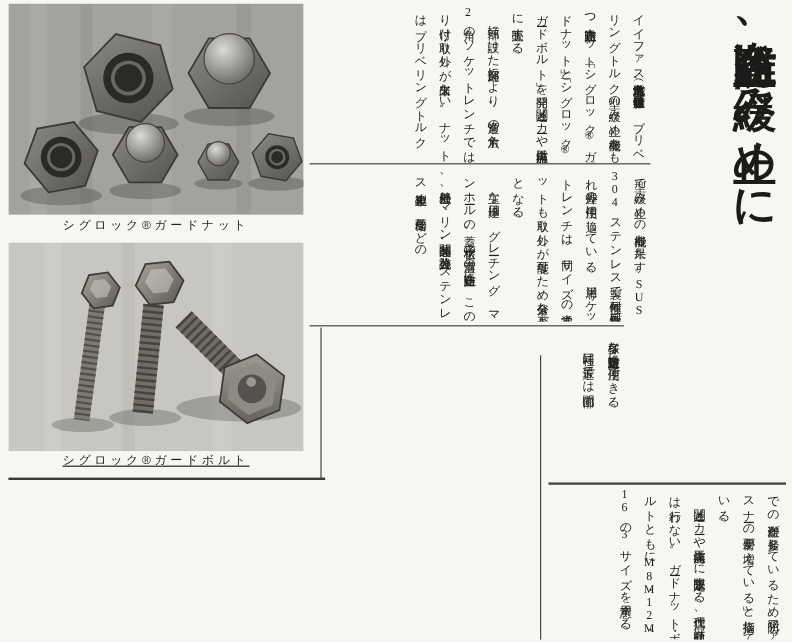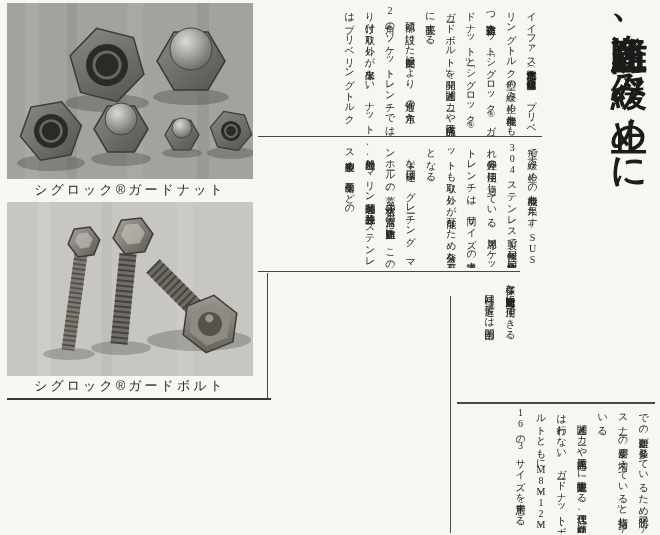--- a/index.html
+++ b/index.html
@@ -33,24 +33,24 @@
   #headline{
     left:602px;top:6px;height:342px;width:52px;
     font-size:36px;font-weight:700;letter-spacing:1px;line-height:50px;
   }
   #subtitle{left:544px;top:34px;height:352px;width:42px;line-height:42px;}
   figure{margin:0;}
   #nut-photo{left:7px;top:3px;width:246px;height:176px;}
   #bolt-photo{left:7px;top:202px;width:246px;height:174px;}
   .caption{
     font-family:"Liberation Sans","DejaVu Sans",sans-serif;
-    font-size:13px;letter-spacing:3px;text-align:center;color:#262523;
+    font-size:10px;letter-spacing:3px;text-align:center;color:#262523;
   }
   #nut-caption{left:7px;top:181px;width:246px;height:18px;}
-  #bolt-caption{left:7px;top:377px;width:246px;height:18px;}
+  #bolt-caption{left:7px;top:377px;width:246px;height:18px;text-decoration:underline;}
   svg{display:block;}
 </style>
 </head>
 <body>
 
 <div id="headline" class="abs vtext">盗難防止、緩み止めに</div>
 
 <div id="subtitle" class="abs vtext">
   
   

